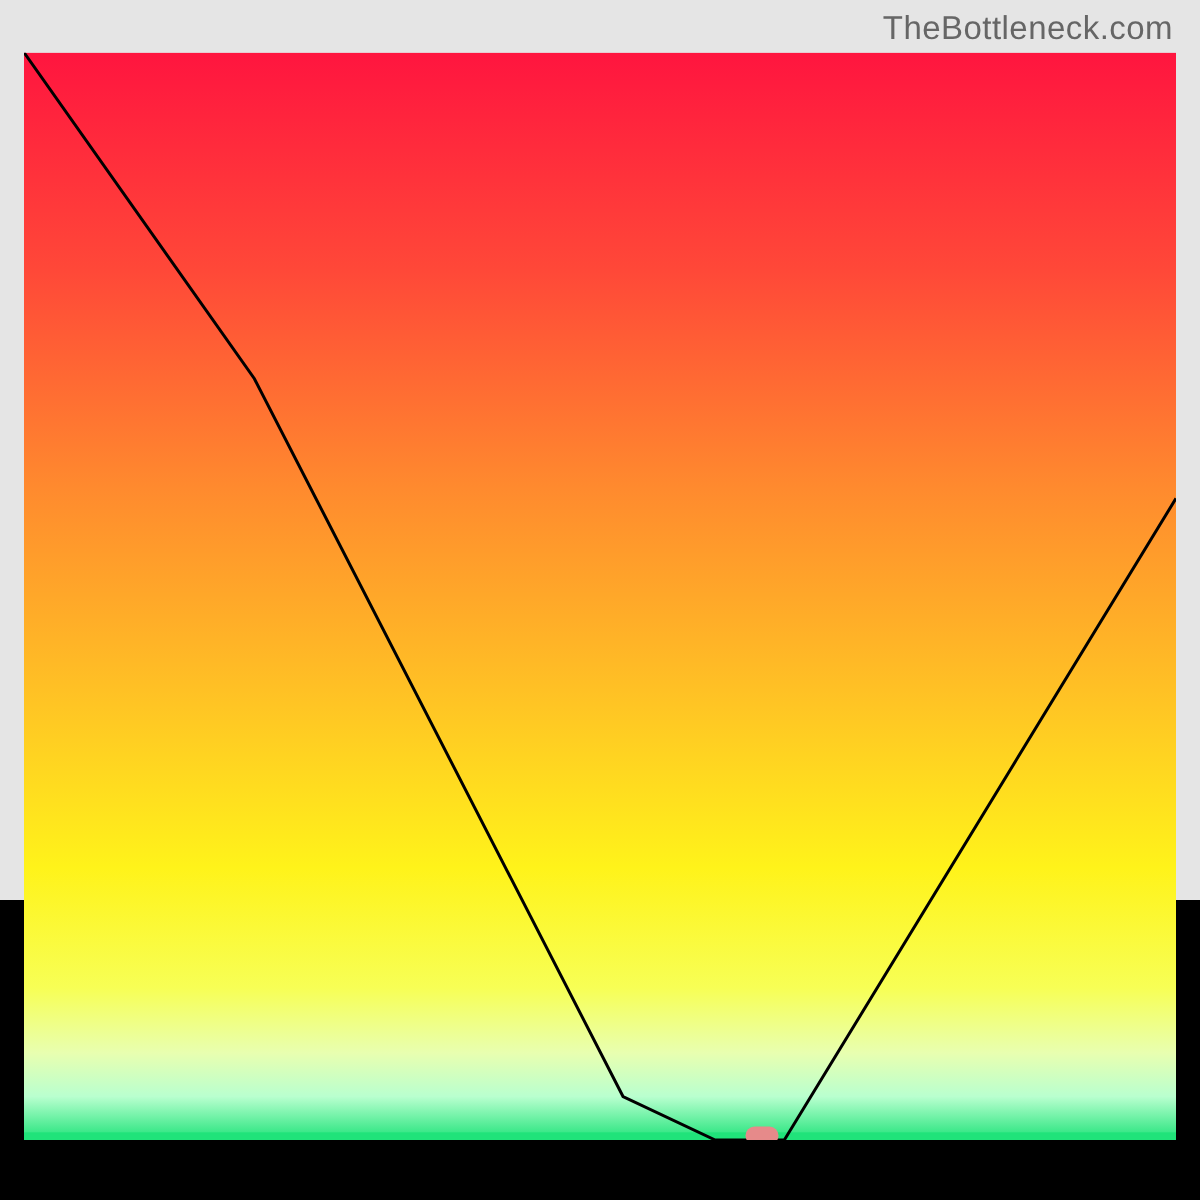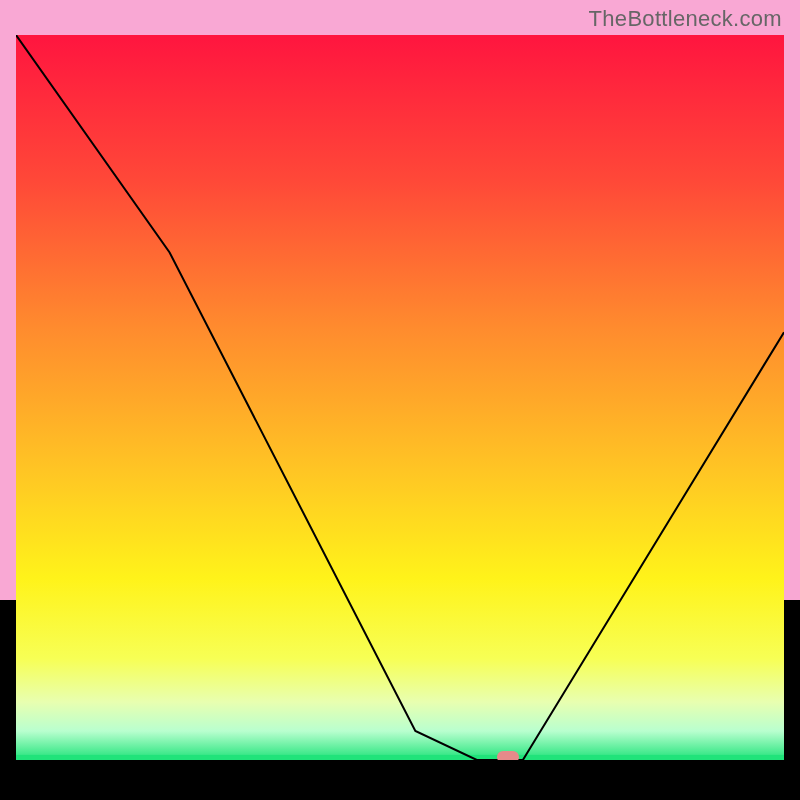--- a/index.html
+++ b/index.html
@@ -8,21 +8,21 @@
     width: 800px;
     height: 800px;
     background: #000;
     overflow: hidden;
     font-family: Arial, Helvetica, sans-serif;
   }
   .frame {
     position: relative;
     width: 800px;
     height: 600px;
-    background: #f9a8d4;
+    background: #e5e5e5;
   }
   .watermark {
     position: absolute;
     top: 6px;
     right: 18px;
     color: #666;
     font-size: 22px;
     font-weight: 500;
     letter-spacing: 0.3px;
     z-index: 5;

